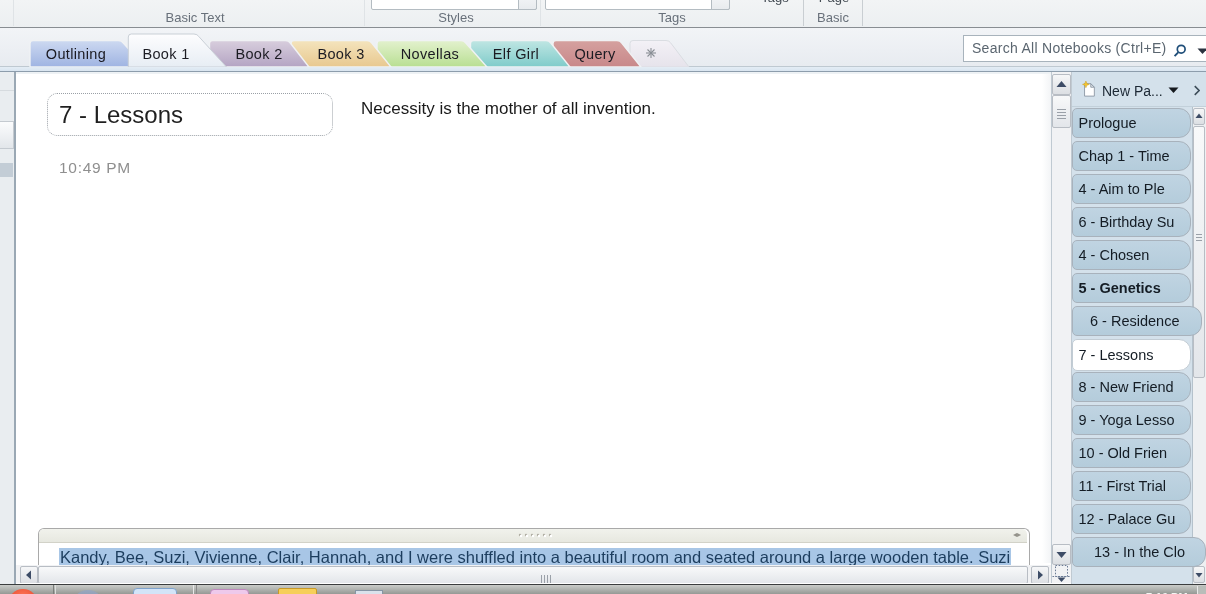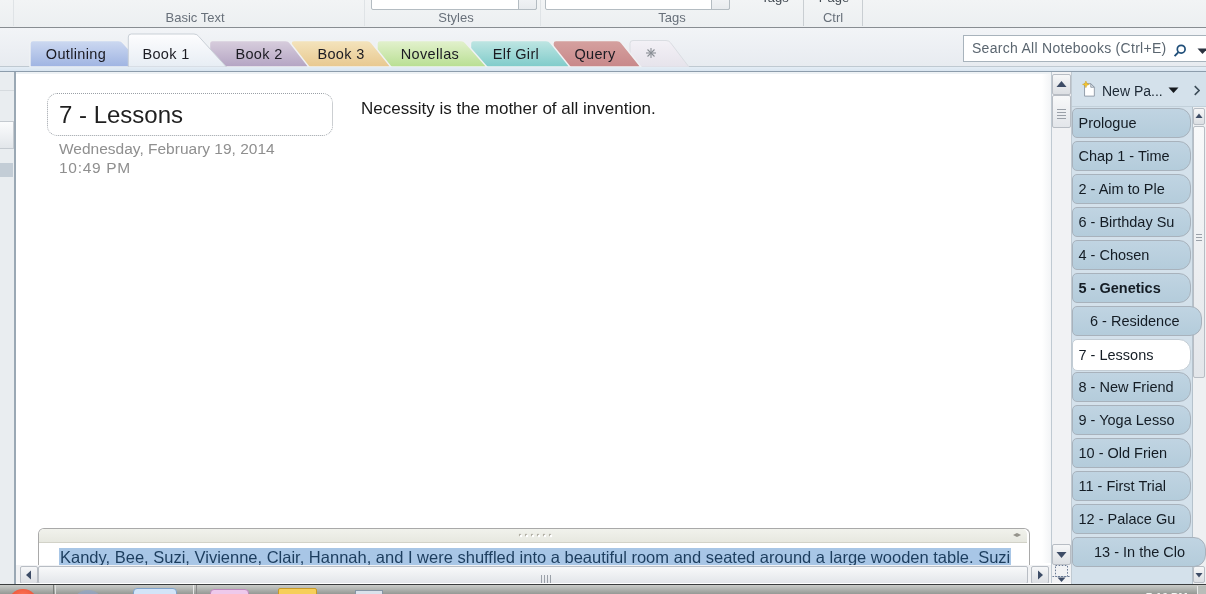--- a/index.html
+++ b/index.html
@@ -27,21 +27,21 @@
        border:1px solid #b4bcc2;border-radius:2px;"></div>
   <div class="abs" style="left:711px;top:-14px;width:17px;height:22px;background:linear-gradient(#fafbfc,#e8ebee);
        border:1px solid #b4bcc2;border-radius:0 2px 2px 0;"></div>
 
   <div class="abs" style="left:745px;top:-10px;width:60px;height:15px;font-size:13px;color:#444c54;text-align:center;">Tags</div>
   <div class="abs" style="left:806px;top:-10px;width:56px;height:15px;font-size:13px;color:#444c54;text-align:center;">Page</div>
 
   <div class="abs" style="left:145px;top:10px;width:100px;font-size:13px;color:#68707a;text-align:center;">Basic Text</div>
   <div class="abs" style="left:406px;top:10px;width:100px;font-size:13px;color:#68707a;text-align:center;">Styles</div>
   <div class="abs" style="left:622px;top:10px;width:100px;font-size:13px;color:#68707a;text-align:center;">Tags</div>
-  <div class="abs" style="left:783px;top:10px;width:100px;font-size:13px;color:#68707a;text-align:center;">Ctrl</div>
+  <div class="abs" style="left:783px;top:10px;width:100px;font-size:13px;color:#68707a;text-align:center;">Basic</div>
 </div>
 <div class="abs" style="left:0;top:27px;width:1206px;height:1px;background:#888d92;"></div>
 
 <div class="abs" id="tabbar" style="left:0;top:28px;width:1206px;height:44px;
      background:linear-gradient(#f2f4f7,#e6eaef);">
   <div class="abs" style="left:0;top:38px;width:1206px;height:1px;background:#bfc9d1;"></div>
   <svg class="abs" style="left:0;top:0;" width="720" height="44" viewBox="0 0 720 44">
     <defs>
       <linearGradient id="gOut" x1="0" y1="0" x2="0" y2="1">
           <stop offset="0" stop-color="#cdd9f1"></stop>
@@ -133,21 +133,20 @@
 </div>
 <div class="abs" style="left:14px;top:72px;width:2px;height:512px;background:#9aa8b4;"></div>
 
 <div class="abs" id="canvas" style="left:16px;top:72px;width:1036px;height:511px;background:#fff;overflow:hidden;">
   <div class="abs" style="left:1026px;top:2px;width:10px;height:489px;background:linear-gradient(90deg,#ffffff,#f1f3f5);"></div>
 
   <div class="abs" style="left:0;top:0;width:1036px;height:2px;background:#eef2f5;"></div>
 
   <div class="abs" style="left:31px;top:21px;width:284px;height:41px;border:1px dotted #9aa0a6;border-radius:10px;"></div>
   <div class="abs" style="left:43px;top:28.5px;width:300px;font-size:24px;color:#1f1f1f;">7 - Lessons</div>
-  <div class="abs" style="left:43px;top:68px;width:300px;font-size:15.5px;color:#8f8f8f;">Wednesday, February 19, 2014</div>
   <div class="abs" style="left:43px;top:87px;width:300px;font-size:15.5px;letter-spacing:0.7px;color:#8f8f8f;">10:49 PM</div>
 
   <div class="abs" style="left:345px;top:27px;width:400px;font-size:17px;color:#1a1a1a;">Necessity is the mother of all invention.</div>
 
   <div class="abs" style="left:22px;top:456px;width:990px;height:38px;background:#fff;
        border:1px solid #a9a9a9;border-bottom:none;border-radius:6px 6px 0 0;">
     <div class="abs" style="left:0;top:0;width:988px;height:13px;border-radius:5px 5px 0 0;
          background:linear-gradient(#f1f2ec,#e7e8e0);border-bottom:1px solid #d2d2c8;"></div>
     <svg class="abs" style="left:478px;top:3px;" width="40" height="8" viewBox="0 0 40 8">
       <g fill="#b0aea2">
@@ -269,21 +268,21 @@
     <div class="abs" style="left:0;top:459px;width:10px;height:15px;background:linear-gradient(#f6f7f8,#dcdfe3);border:1px solid #b8bdc4;border-radius:2px;">
       <svg width="10" height="15" viewBox="0 0 10 15">
           <path d="M5 10.5 L8.5 6 L1.5 6 Z" fill="#3d4c66"></path>
         </svg>
     </div>
   </div>
 
   <div id="ptabs">
       <div class="abs" style="left:0px;top:35.5px;width:111px;height:28px;background:linear-gradient(#c0d4e2,#b4ccdb);border:1px solid #a8b2bc;border-radius:5px 12px 12px 5px;font-size:14.5px;color:#141c24;line-height:28px;padding-left:5.5px;white-space:nowrap;overflow:hidden;">Prologue</div>
       <div class="abs" style="left:0px;top:68.5px;width:111px;height:28px;background:linear-gradient(#c0d4e2,#b4ccdb);border:1px solid #a8b2bc;border-radius:5px 12px 12px 5px;font-size:14.5px;color:#141c24;line-height:28px;padding-left:5.5px;white-space:nowrap;overflow:hidden;">Chap 1 - Time</div>
-      <div class="abs" style="left:0px;top:101.5px;width:111px;height:28px;background:linear-gradient(#c0d4e2,#b4ccdb);border:1px solid #a8b2bc;border-radius:5px 12px 12px 5px;font-size:14.5px;color:#141c24;line-height:28px;padding-left:5.5px;white-space:nowrap;overflow:hidden;">2 - Aim to Ple</div>
+      <div class="abs" style="left:0px;top:101.5px;width:111px;height:28px;background:linear-gradient(#c0d4e2,#b4ccdb);border:1px solid #a8b2bc;border-radius:5px 12px 12px 5px;font-size:14.5px;color:#141c24;line-height:28px;padding-left:5.5px;white-space:nowrap;overflow:hidden;">4 - Aim to Ple</div>
       <div class="abs" style="left:0px;top:134.5px;width:111px;height:28px;background:linear-gradient(#c0d4e2,#b4ccdb);border:1px solid #a8b2bc;border-radius:5px 12px 12px 5px;font-size:14.5px;color:#141c24;line-height:28px;padding-left:5.5px;white-space:nowrap;overflow:hidden;">6 - Birthday Su</div>
       <div class="abs" style="left:0px;top:167.5px;width:111px;height:28px;background:linear-gradient(#c0d4e2,#b4ccdb);border:1px solid #a8b2bc;border-radius:5px 12px 12px 5px;font-size:14.5px;color:#141c24;line-height:28px;padding-left:5.5px;white-space:nowrap;overflow:hidden;">4 - Chosen</div>
       <div class="abs" style="left:0px;top:200.5px;width:111px;height:28px;background:linear-gradient(#c0d4e2,#b4ccdb);border:1px solid #a8b2bc;border-radius:5px 12px 12px 5px;font-size:14.5px;color:#141c24;line-height:28px;padding-left:5.5px;white-space:nowrap;overflow:hidden;font-weight:bold;">5 - Genetics</div>
       <div class="abs" style="left:0px;top:233.5px;width:111px;height:28px;background:linear-gradient(#c0d4e2,#b4ccdb);border:1px solid #a8b2bc;border-radius:5px 12px 12px 5px;font-size:14.5px;color:#141c24;line-height:28px;padding-left:17px;white-space:nowrap;overflow:hidden;">6 - Residence</div>
       <div class="abs" style="left:0px;top:267px;width:111px;height:30px;background:#fff;border:1px solid #c2ccd4;border-radius:5px 12px 12px 5px;font-size:14.5px;color:#141c24;line-height:30px;padding-left:5.5px;white-space:nowrap;overflow:hidden;">7 - Lessons</div>
       <div class="abs" style="left:0px;top:299.5px;width:111px;height:28px;background:linear-gradient(#c0d4e2,#b4ccdb);border:1px solid #a8b2bc;border-radius:5px 12px 12px 5px;font-size:14.5px;color:#141c24;line-height:28px;padding-left:5.5px;white-space:nowrap;overflow:hidden;">8 - New Friend</div>
       <div class="abs" style="left:0px;top:332.5px;width:111px;height:28px;background:linear-gradient(#c0d4e2,#b4ccdb);border:1px solid #a8b2bc;border-radius:5px 12px 12px 5px;font-size:14.5px;color:#141c24;line-height:28px;padding-left:5.5px;white-space:nowrap;overflow:hidden;">9 - Yoga Lesso</div>
       <div class="abs" style="left:0px;top:365.5px;width:111px;height:28px;background:linear-gradient(#c0d4e2,#b4ccdb);border:1px solid #a8b2bc;border-radius:5px 12px 12px 5px;font-size:14.5px;color:#141c24;line-height:28px;padding-left:5.5px;white-space:nowrap;overflow:hidden;">10 - Old Frien</div>
       <div class="abs" style="left:0px;top:398.5px;width:111px;height:28px;background:linear-gradient(#c0d4e2,#b4ccdb);border:1px solid #a8b2bc;border-radius:5px 12px 12px 5px;font-size:14.5px;color:#141c24;line-height:28px;padding-left:5.5px;white-space:nowrap;overflow:hidden;">11 - First Trial</div>
       <div class="abs" style="left:0px;top:431.5px;width:111px;height:28px;background:linear-gradient(#c0d4e2,#b4ccdb);border:1px solid #a8b2bc;border-radius:5px 12px 12px 5px;font-size:14.5px;color:#141c24;line-height:28px;padding-left:5.5px;white-space:nowrap;overflow:hidden;">12 - Palace Gu</div>

